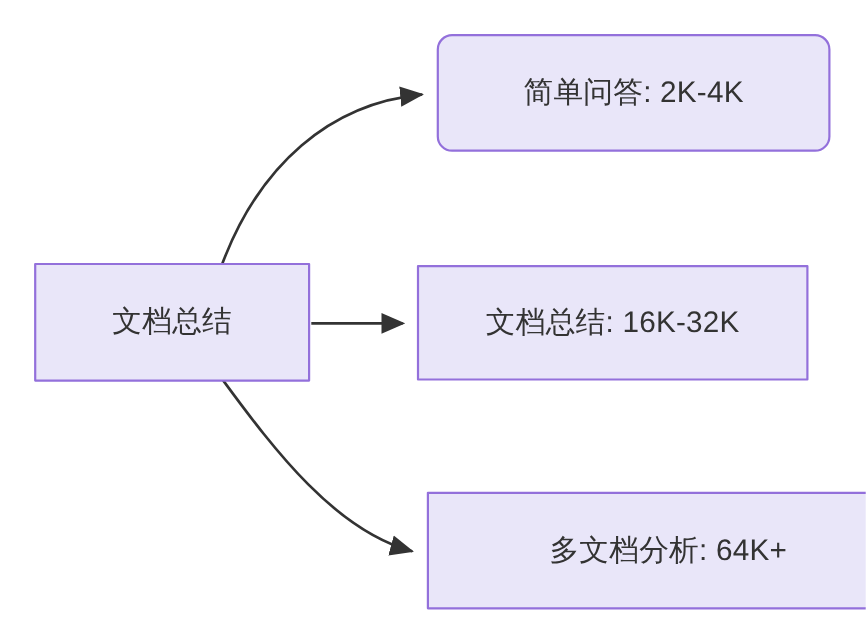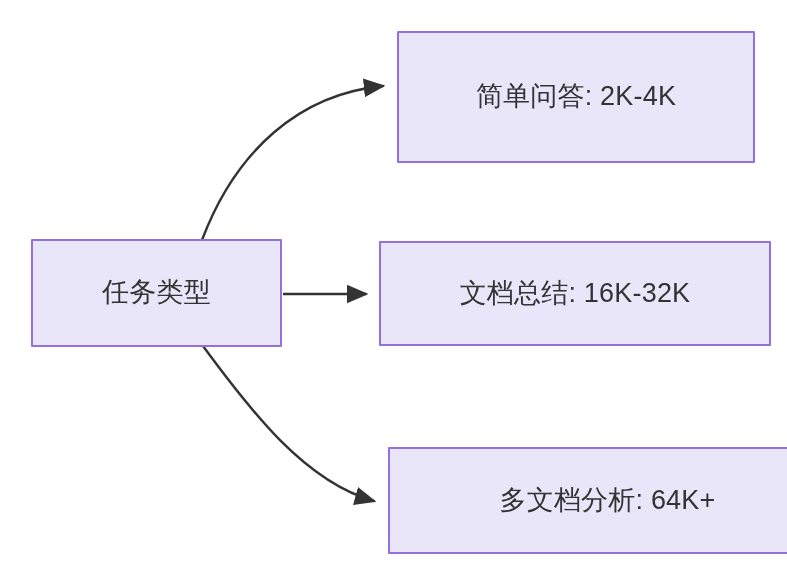--- a/index.html
+++ b/index.html
@@ -48,26 +48,27 @@
   #node-source {
     left: 31px;
     top: 239px;
     width: 251px;
     height: 108px;
   }
   #node-simple-qa {
     left: 397px;
     top: 31px;
     width: 358px;
-    height: 132px;
+    height: 107px;
+    border-radius: 14px;
   }
   #node-doc-summary {
     left: 379px;
     top: 241px;
-    width: 392px;
+    width: 356px;
     height: 105px;
   }
   #node-multi-doc {
     left: 388px;
     top: 447px;
     width: 439px;
     height: 107px;
   }
 </style>
 </head>
@@ -83,21 +84,21 @@
     </defs>
 
     <path id="edge-1" fill="none" stroke="#333333" stroke-width="2.4" stroke-linecap="round" marker-end="url(#arrowhead)" d="M 202 240 C 236 150 300 94 383 86"></path>
 
     <path id="edge-2" fill="none" stroke="#333333" stroke-width="2.4" stroke-linecap="butt" marker-end="url(#arrowhead)" d="M 283 294 L 366 294"></path>
 
     <path id="edge-3" fill="none" stroke="#333333" stroke-width="2.4" stroke-linecap="round" marker-end="url(#arrowhead)" d="M 203 346 C 250 410 305 482 374 501"></path>
   </svg>
 
   <div class="node" id="node-source">
-    <span class="node-label">任务类型</span>
+    <span class="node-label">文档总结</span>
   </div>
 
   <div class="node" id="node-simple-qa">
     <span class="node-label">简单问答: 2K-4K</span>
   </div>
 
   <div class="node" id="node-doc-summary">
     <span class="node-label">文档总结: 16K-32K</span>
   </div>
 

